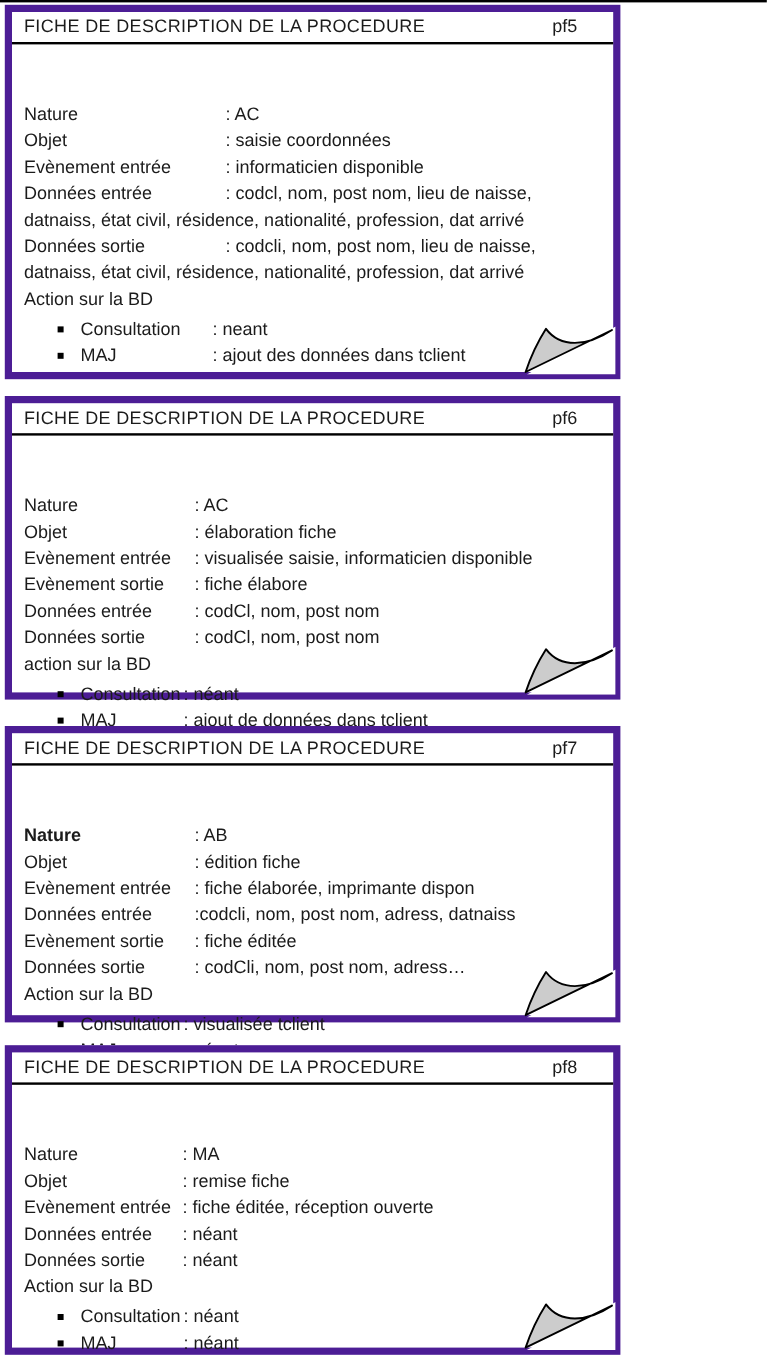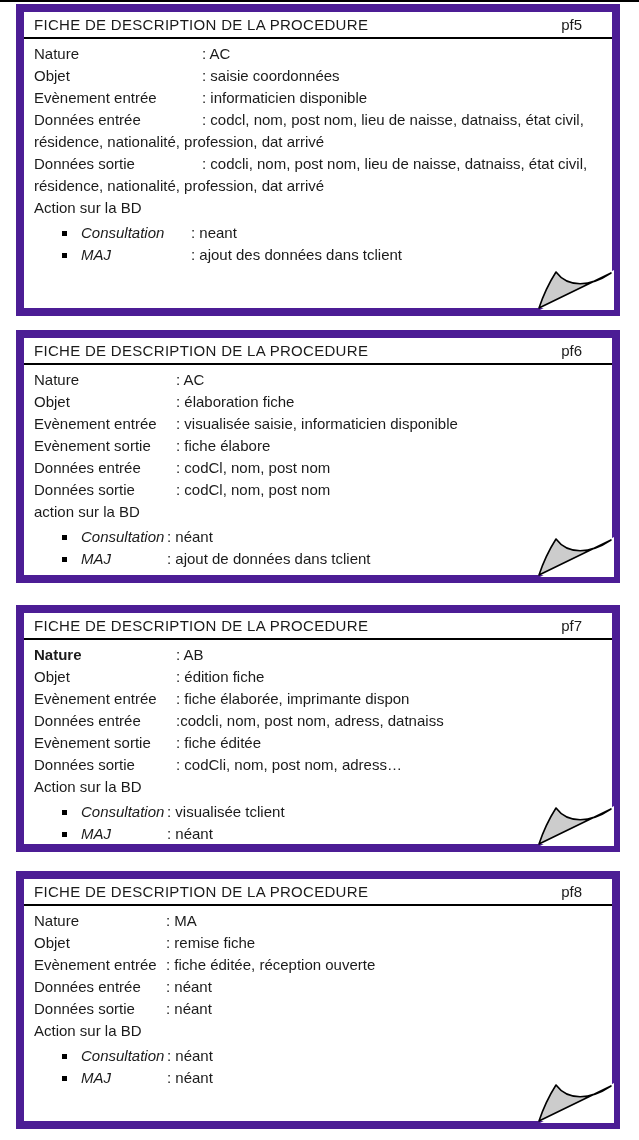--- a/index.html
+++ b/index.html
@@ -7,48 +7,48 @@
   body {
     position: relative;
     width: 639px; height: 1140px;
     background: #ffffff;
     font-family: "Liberation Sans", "DejaVu Sans", sans-serif;
     font-size: 15px;
     color: #1b1b1b;
   }
   .top-rule { position: absolute; left: 0; top: 0; width: 639px; height: 2px; background: #000; }
   .card {
-    position: absolute; left: 16px; width: 604px;
-    border: 8px solid #4c1d95; background: #fff;
+    position: absolute; left: 4px; width: 513px;
+    border: 6px solid #4c1d95; background: #fff;
   }
   .card-pf5 { top: 4px;   height: 312px; }
   .card-pf6 { top: 330px; height: 253px; }
   .card-pf7 { top: 605px; height: 247px; }
   .card-pf8 { top: 871px; height: 258px; }
   .card-header {
     display: flex; justify-content: space-between; align-items: center;
     height: 27px; border-bottom: 2px solid #000;
     padding: 0 30px 0 10px; white-space: nowrap;
   }
   .card-title { letter-spacing: 0.3px; }
-  .card-body { padding: 4px 16px 0 10px; line-height: 22px; }
+  .card-body { padding: 4px 16px 0 10px; line-height: 22px; margin-top: 44px; }
   .row { }
   .lbl { display: inline-block; vertical-align: top; }
   .card-pf5 .lbl { min-width: 168px; }
   .card-pf6 .lbl { min-width: 142px; }
   .card-pf7 .lbl { min-width: 142px; }
   .card-pf8 .lbl { min-width: 132px; }
   .lbl.bold { font-weight: bold; }
   .bullets { margin-top: 3px; }
   .brow { padding-left: 28px; }
   .sq {
     display: inline-block; width: 5px; height: 5px; background: #000;
     vertical-align: middle; position: relative; top: -1px; margin-right: 14px;
   }
-  .blbl { display: inline-block; vertical-align: top; font-style: italic; }
+  .blbl { display: inline-block; vertical-align: top; }
   .card-pf5 .blbl { min-width: 110px; }
   .card-pf6 .blbl, .card-pf7 .blbl, .card-pf8 .blbl { min-width: 86px; }
   .curl { position: absolute; right: -2px; bottom: -2px; width: 84px; height: 54px; }
 </style>
 </head>
 <body>
 
 <div class="top-rule"></div>
 
 <div class="card card-pf5">

